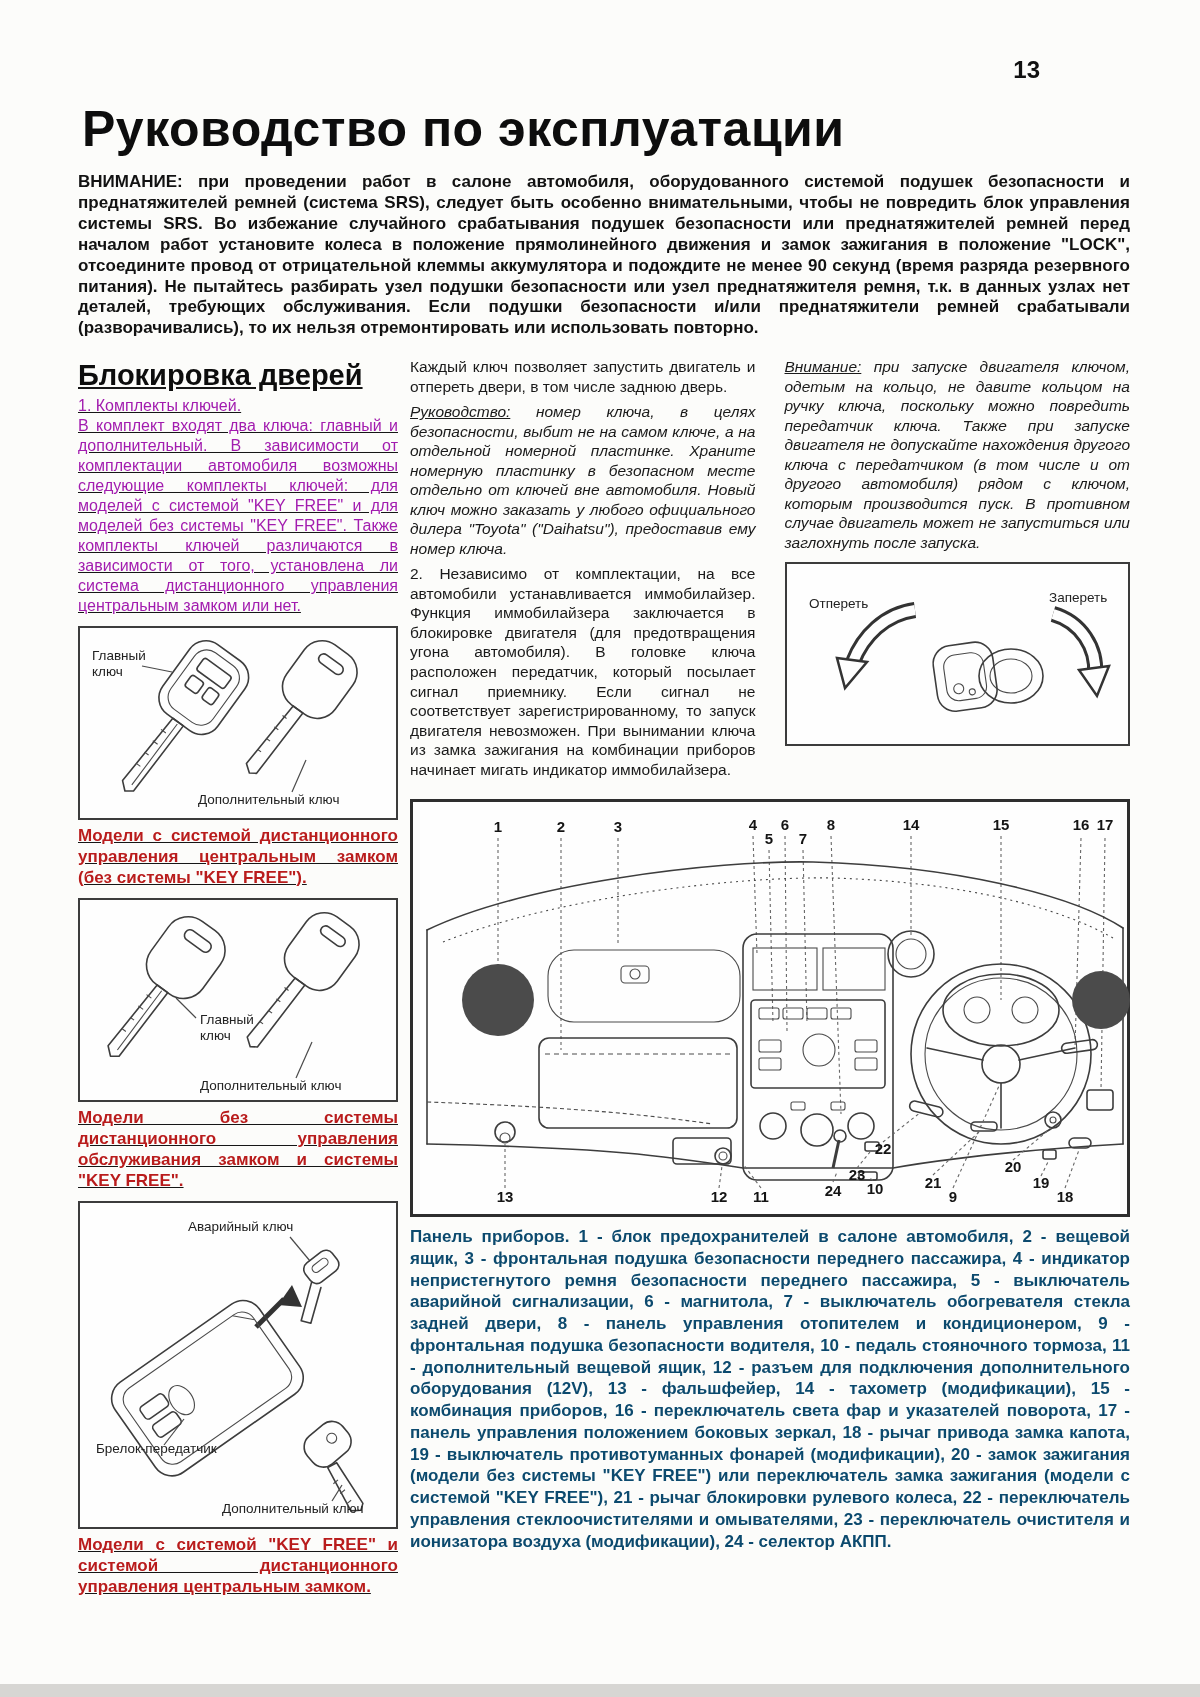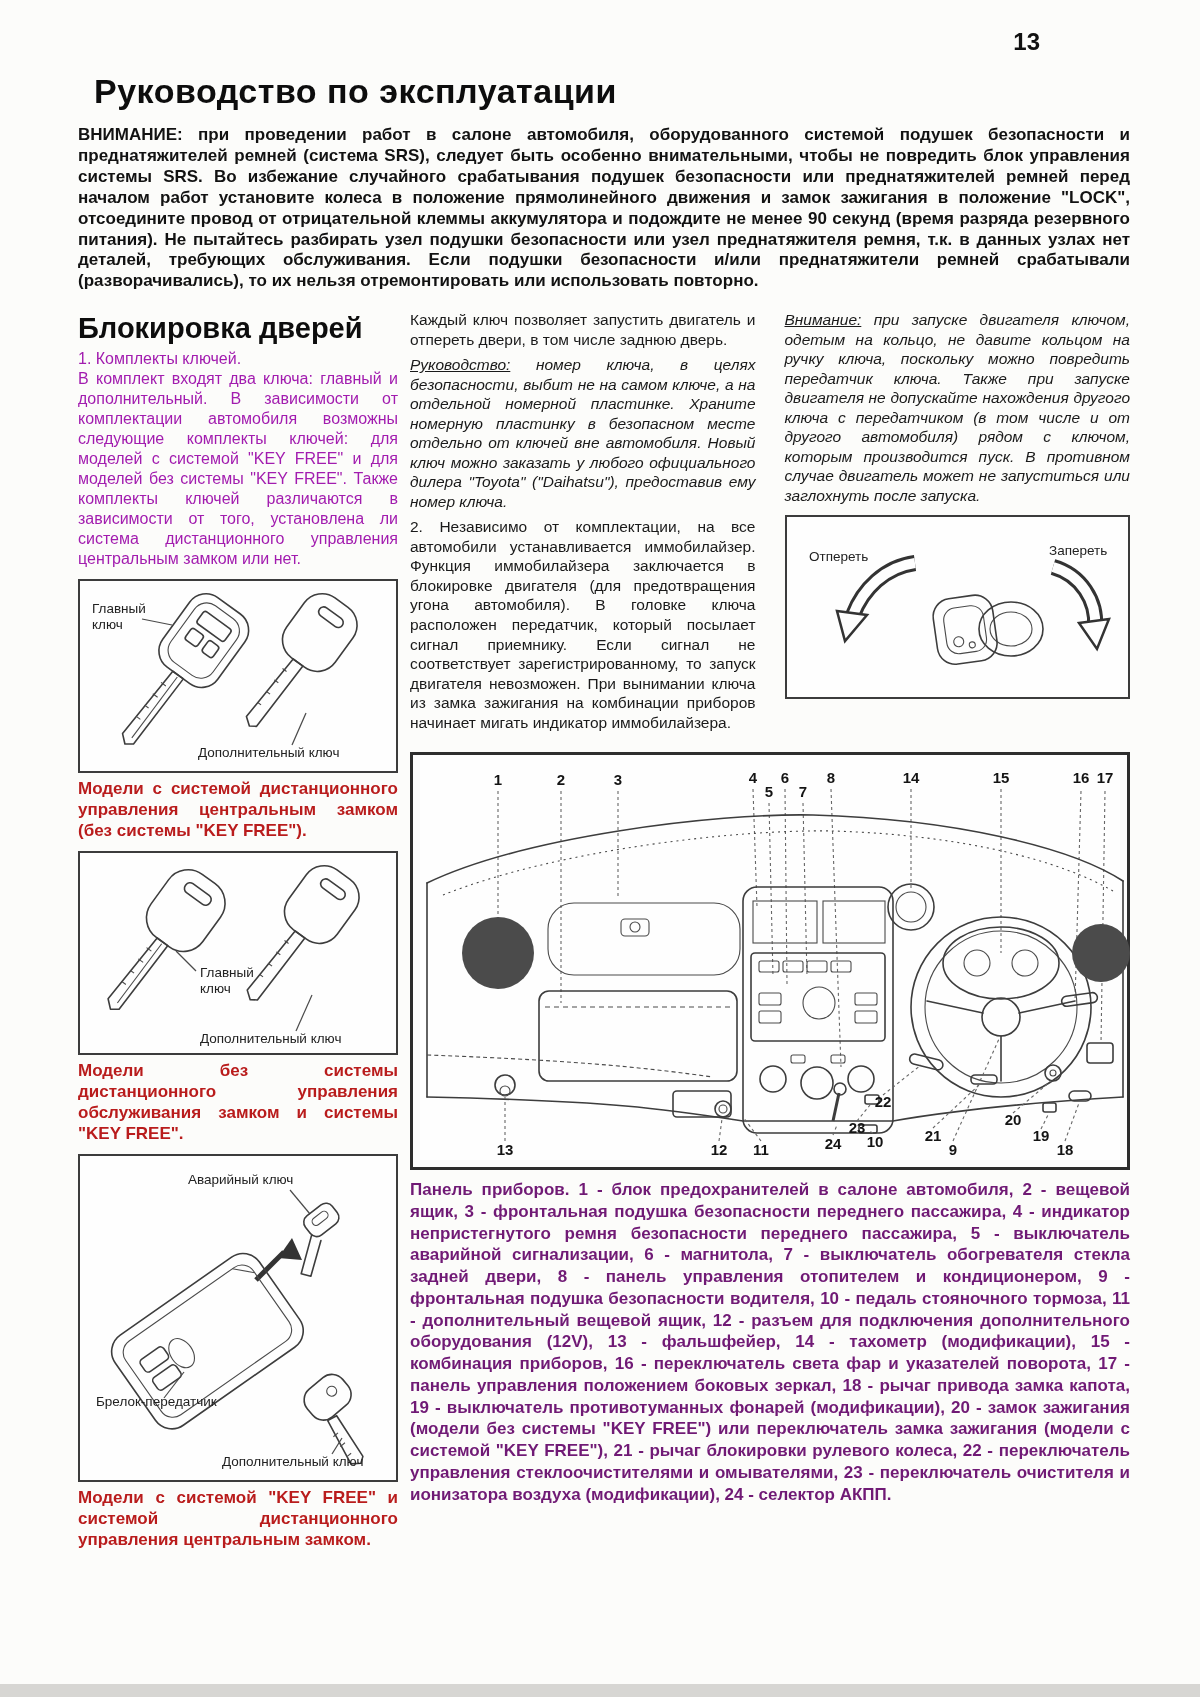--- a/index.html
+++ b/index.html
@@ -2,39 +2,39 @@
 <html><head>
 <meta charset="utf-8">
 <style>
   html,body{margin:0;padding:0;}
   body{
     width:1200px;height:1697px;position:relative;overflow:hidden;
     background:#fcfcfa;color:#161616;
     font-family:"Liberation Sans","DejaVu Sans",sans-serif;
     -webkit-font-smoothing:antialiased;
   }
-  .page{position:absolute;left:78px;top:28px;width:1052px;}
+  .page{position:absolute;left:78px;top:56px;width:1052px;}
   .page-number{text-align:right;font-size:24px;font-weight:bold;padding-right:90px;margin-bottom:16px;color:#111;}
-  h1.title{font-size:34px;font-weight:bold;margin:0 0 14px 16px;letter-spacing:.5px;color:#0d0d0d;}
+  h1.title{font-size:50px;font-weight:bold;margin:0 0 14px 4px;letter-spacing:.5px;color:#0d0d0d;}
   .warning{font-weight:bold;font-size:17px;line-height:1.23;text-align:justify;margin-bottom:18px;color:#121212;}
   .main-row{display:flex;gap:12px;}
-  .left-col{width:320px;flex:0 0 320px;}
+  .left-col{width:320px;flex:0 0 320px;text-decoration:underline;}
   .right-area{flex:1;min-width:0;}
   h2.section{font-size:29px;font-weight:bold;margin:2px 0 4px 0;color:#0d0d0d;}
   .body-text{font-size:16px;line-height:1.25;text-align:justify;color:#a21caf;}
   .body-text-sm{font-size:15.5px;line-height:1.26;text-align:justify;color:#1a1a1a;}
   .ital{font-style:italic;}
   .lead-underline{text-decoration:underline;font-style:italic;}
   .fig{border:2px solid #3c3c3c;background:#fefefe;margin:10px 0 6px 0;}
   .fig svg{display:block;}
   .fig-caption{font-weight:bold;font-size:17px;line-height:1.22;text-align:justify;margin:2px 0 10px 0;color:#b91c1c;}
   .two-cols{display:flex;gap:29px;}
   .col{flex:1;min-width:0;}
   .dash-fig{border:3px solid #2e2e2e;background:#fefefe;margin-top:14px;}
-  .dash-caption{font-weight:bold;font-size:17px;line-height:1.28;text-align:justify;margin-top:9px;color:#701a75;}
+  .dash-caption{font-weight:bold;font-size:17px;line-height:1.28;text-align:justify;margin-top:9px;color:#0c4a6e;}
   .bottom-strip{position:absolute;left:0;bottom:0;width:100%;height:13px;background:#d7d6d3;}
   svg text{font-family:"Liberation Sans","DejaVu Sans",sans-serif;}
   .lbl{font-size:13.5px;fill:#222;}
   .num{font-size:15px;font-weight:bold;fill:#141414;}
   .ln{stroke:#4a4a4a;stroke-width:1.2;fill:none;}
   .lead{stroke:#666;stroke-width:1.1;fill:none;stroke-dasharray:3 3;}
   .draw{stroke:#3d3d3d;stroke-width:1.6;fill:none;stroke-linecap:round;stroke-linejoin:round;}
   .thin{stroke:#4a4a4a;stroke-width:1.1;fill:none;}
   p{margin:0 0 6px 0;}
 </style>

